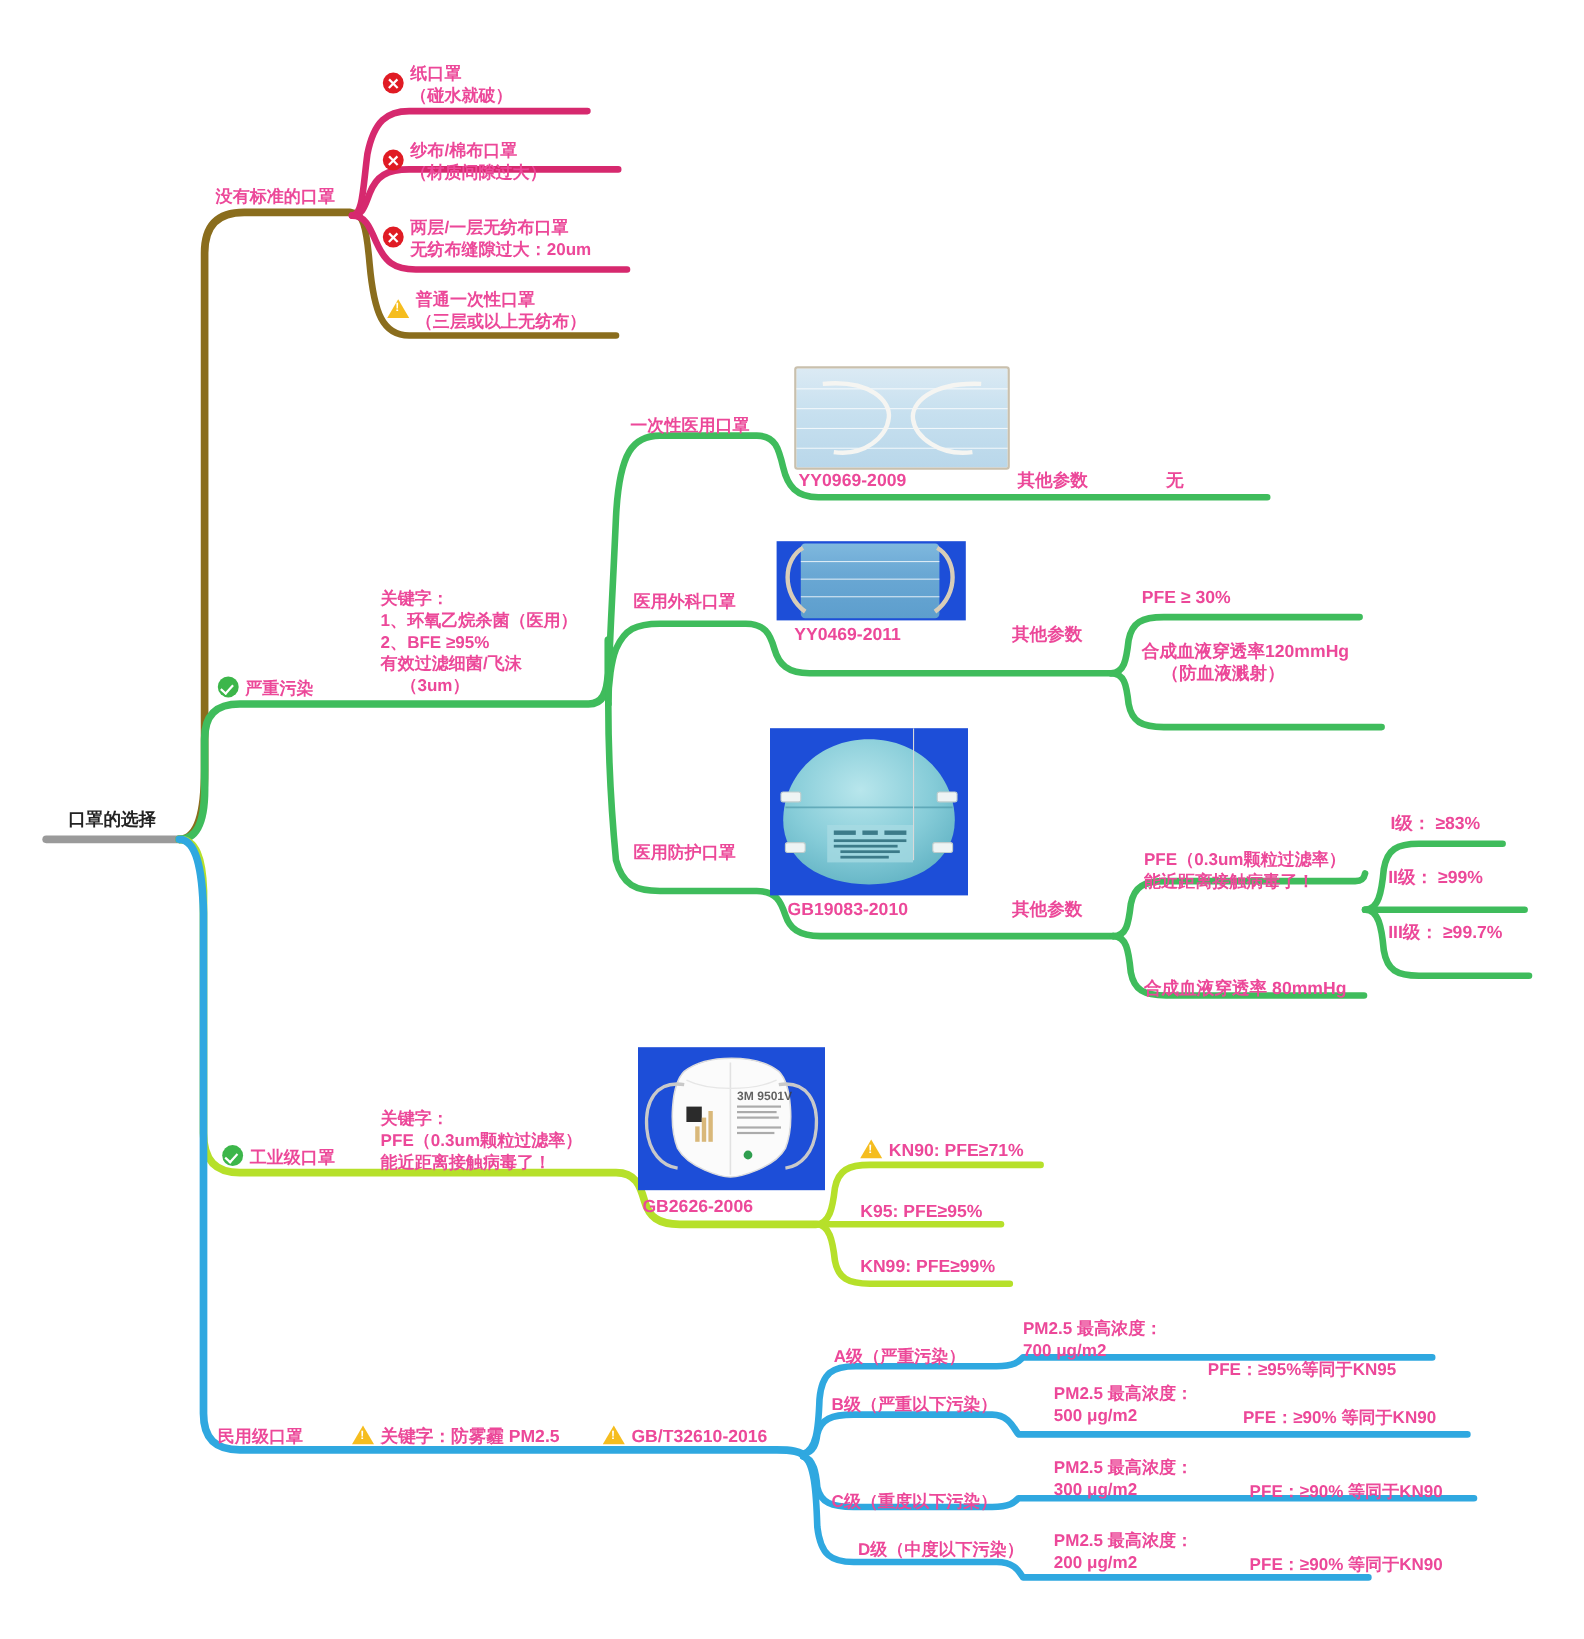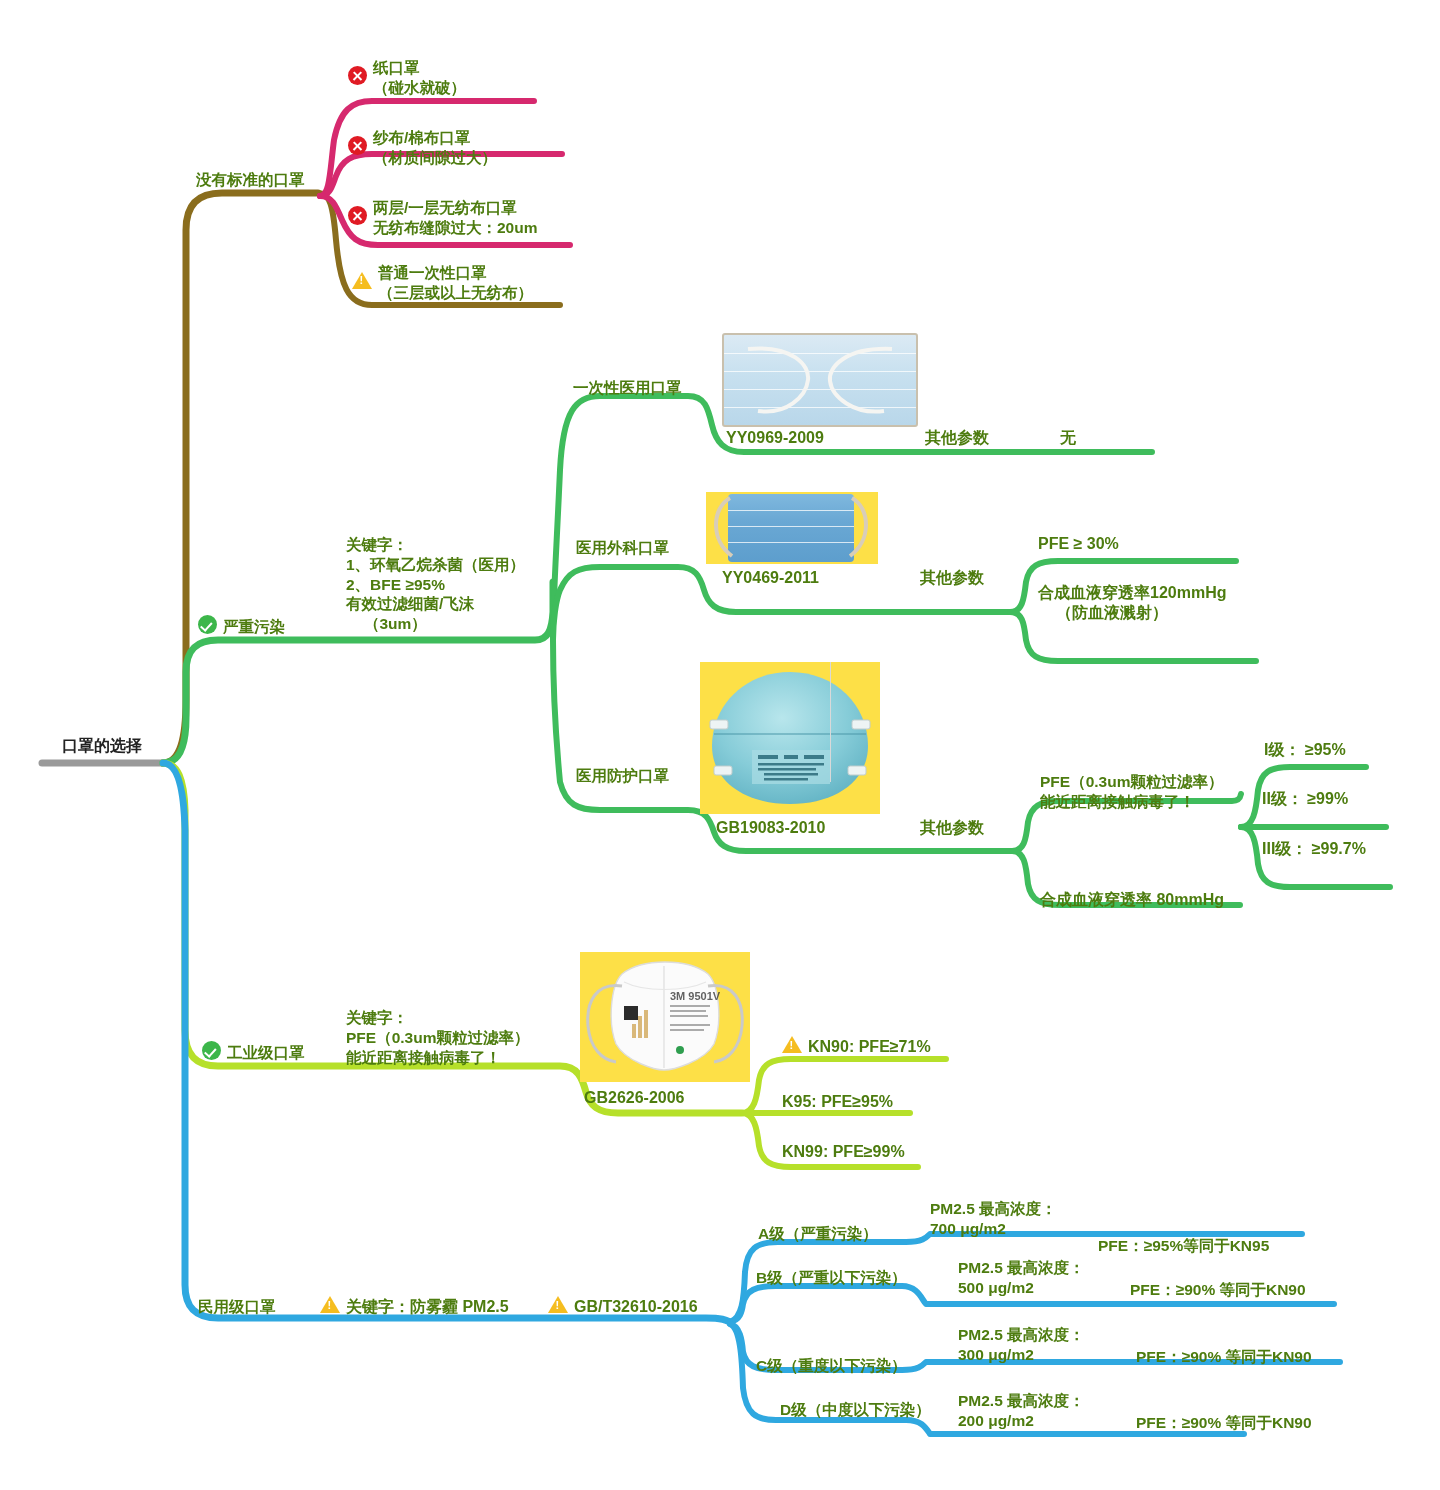--- a/index.html
+++ b/index.html
@@ -1,35 +1,35 @@
 <!DOCTYPE html>
 <html><head>
 <meta charset="utf-8">
 <style>
   html,body{margin:0;padding:0;background:#ffffff;}
   body{font-family:"Liberation Sans","DejaVu Sans",sans-serif;}
   #stage{position:relative;width:1440px;height:1490px;background:#fff;overflow:hidden;}
   #links{position:absolute;left:0;top:0;width:1440px;height:1490px;}
-  .node{position:absolute;white-space:nowrap;color:#4d7c0f;font-weight:bold;line-height:1.28;}
+  .node{position:absolute;white-space:nowrap;color:#ec4899;font-weight:bold;line-height:1.28;}
   .t15{font-size:15.5px;}
   .t16{font-size:16px;}
   .root{font-size:16px;color:#222;}
   .ic{display:inline-block;vertical-align:-3px;margin-right:6px;}
   .ic.ok{width:19px;height:19px;border-radius:50%;background:#3cb64a;position:relative;}
   .ic.ok:after{content:"";position:absolute;left:5px;top:4.5px;width:5px;height:8.5px;border-right:2.2px solid #fff;border-bottom:2.2px solid #fff;transform:rotate(42deg);}
   .ic.no{width:19px;height:19px;border-radius:50%;background:#e01b24;position:relative;}
   .ic.no:before,.ic.no:after{content:"";position:absolute;left:4px;top:8.6px;width:11px;height:2.3px;background:#fff;}
   .ic.no:before{transform:rotate(45deg);}
   .ic.no:after{transform:rotate(-45deg);}
   .ic.warn{width:0;height:0;border-left:10px solid transparent;border-right:10px solid transparent;border-bottom:17.5px solid #f5bd1f;position:relative;vertical-align:-2px;}
   .ic.warn:after{content:"!";position:absolute;left:-2.6px;top:3.5px;font-size:11px;color:#fff;font-weight:bold;line-height:1;}
   .nl{display:inline-block;vertical-align:middle;}
   .sub{display:block;}
   .indent{padding-left:18px;}
-  .photo{position:absolute;background:#fde047;}
+  .photo{position:absolute;background:#1d4ed8;}
   .ph-flat{border:2px solid #c9c0ad;background:linear-gradient(#dbeaf4,#c7e0ef 45%,#b9d7ea);}
   .ph-line{position:absolute;left:0;right:0;height:1px;background:rgba(255,255,255,.75);}
   .watermark{position:absolute;font-size:46px;color:rgba(130,150,165,.30);font-weight:bold;letter-spacing:2px;}
 </style>
 </head>
 <body>
 
 <div id="stage">
 
   <svg id="links" viewBox="0 0 1440 1490">
@@ -182,21 +182,21 @@
       <rect x="130" y="0" width="1" height="120" fill="#d9d9d9"></rect>
     </svg>
   </div>
   <div class="node t16" style="left:716px;top:818px;">GB19083-2010</div>
   <div class="node t16" style="left:920px;top:818px;">其他参数</div>
   <div class="node t15" style="left:1040px;top:772px;">
     <span class="sub">PFE（0.3um颗粒过滤率）</span>
     <span class="sub">能近距离接触病毒了！</span>
   </div>
   <div class="node t16" style="left:1040px;top:890px;">合成血液穿透率 80mmHg</div>
-  <div class="node t16" style="left:1264px;top:740px;">I级：  ≥95%</div>
+  <div class="node t16" style="left:1264px;top:740px;">I级：  ≥83%</div>
   <div class="node t16" style="left:1262px;top:789px;">II级：  ≥99%</div>
   <div class="node t16" style="left:1262px;top:839px;">III级：  ≥99.7%</div>
 
   <div class="node t15" style="left:202px;top:1041px;">
     <span class="ic ok"></span><span class="nl">工业级口罩</span>
   </div>
   <div class="node t15" style="left:346px;top:1008px;">
     <span class="sub">关键字：</span>
     <span class="sub">PFE（0.3um颗粒过滤率）</span>
     <span class="sub">能近距离接触病毒了！</span>

